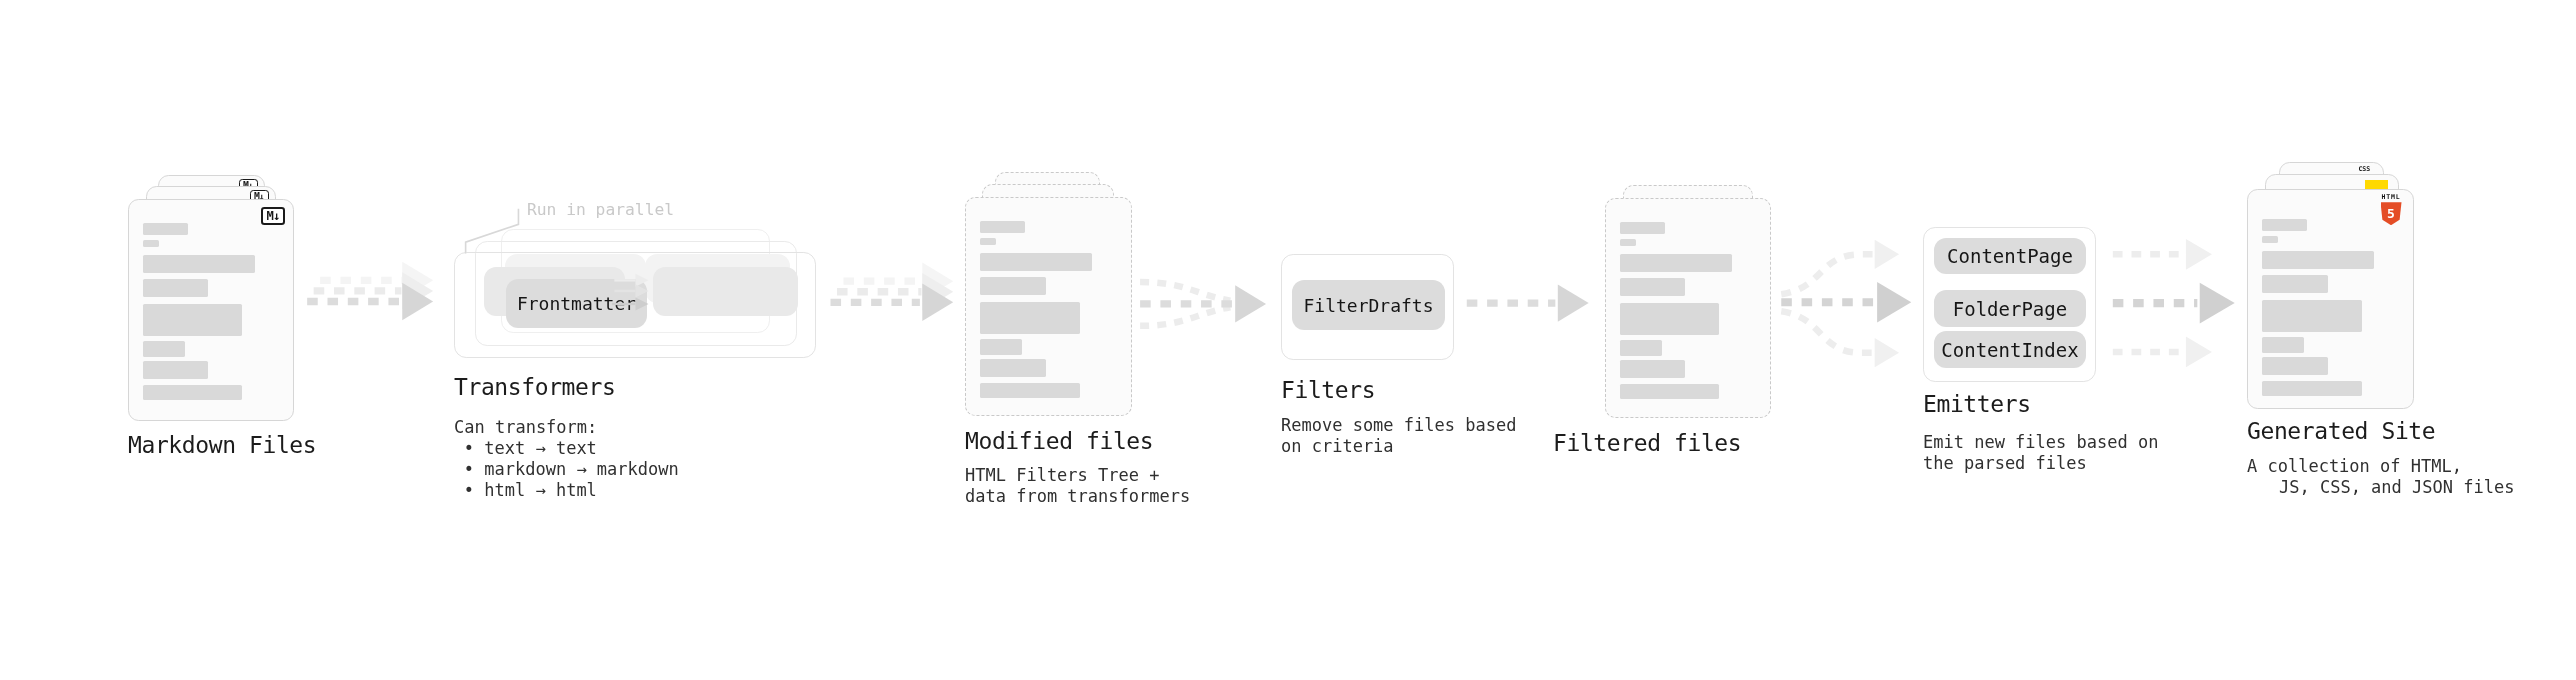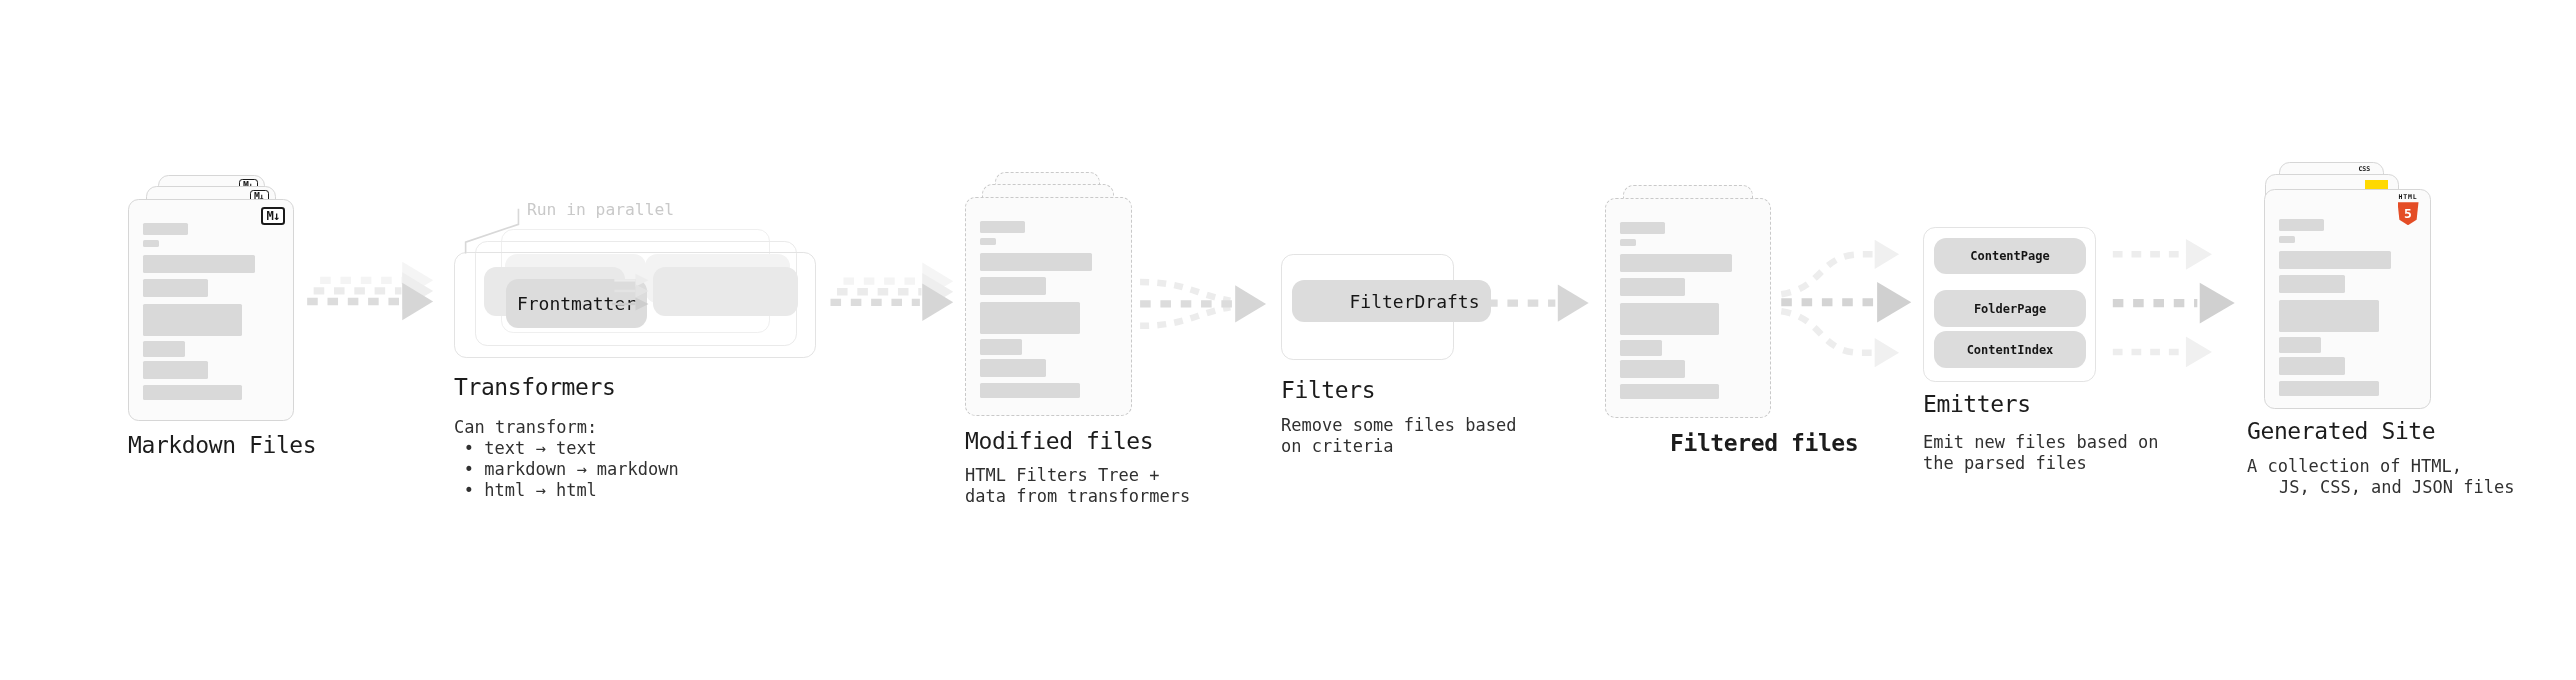--- a/index.html
+++ b/index.html
@@ -37,21 +37,21 @@
 
   
   .frame{position:absolute;border:1.6px solid #e3e3e3;border-radius:12.2px;box-sizing:border-box;background:transparent;}
   .frame.f-mid{border-color:#eaeaea;}
   .frame.f-back{border-color:#efefef;}
   .pill{position:absolute;background:#dcdcdc;border-radius:12.2px;display:flex;align-items:center;
         justify-content:center;color:#161616;z-index:4;}
   .pill.ghost1{background:#e9e9e9;z-index:3;}
   .pill.ghost2{background:#f3f3f3;z-index:3;}
   .pill-lg{font-size:18px;}
-  .pill-md{font-size:12px;font-weight:bold;}
+  .pill-md{font-size:19px;}
 
   
   .t{position:absolute;font-size:23px;line-height:24.4px;color:#1c1c1c;white-space:pre;z-index:5;letter-spacing:-0.4px;}
   .d{position:absolute;font-size:17px;line-height:21px;color:#303030;white-space:pre;z-index:5;}
   .d.indent{padding-left:9.8px;}
   .note{position:absolute;font-size:16.3px;color:#c9c9c9;white-space:pre;z-index:5;}
 </style>
 </head>
 <body>
 
@@ -160,58 +160,58 @@
         <div class="bar" style="width: 31%; height: 16.3px; margin-bottom: 4.1px;"></div>
         <div class="bar" style="width: 48%; height: 18px; margin-bottom: 5.7px;"></div>
         <div class="bar" style="width: 73%; height: 14.6px; margin-bottom: 0px;"></div>
       </div>
   </div>
   <div class="t" style="left:965px;top:429px;">Modified files</div>
   <div class="d" style="left:965px;top:465px;">HTML Filters Tree +</div>
   <div class="d" style="left:965px;top:486px;">data from transformers</div>
 
   <div class="frame" style="left:1281px;top:254px;width:173px;height:106px;z-index:2;"></div>
-  <div class="pill pill-lg" style="left:1292px;top:280px;width:153px;height:42px;padding-left:46px;">FilterDrafts</div>
+  <div class="pill pill-lg" style="left:1292px;top:280px;width:153px;height:50px;">FilterDrafts</div>
   <div class="t" style="left:1281px;top:378px;">Filters</div>
   <div class="d" style="left:1281px;top:415px;">Remove some files based</div>
   <div class="d" style="left:1281px;top:436px;">on criteria</div>
 
   <div class="doc dashed sheet" style="left:1623px;top:185px;width:130px;height:203px;"></div>
   <div class="doc dashed front" style="left:1605px;top:198px;width:166px;height:220px;">
     <div class="doc-body">
         <div class="bar" style="width: 33%; height: 12.2px; margin-bottom: 4.9px;"></div>
         <div class="bar" style="width: 12%; height: 6.5px; margin-bottom: 8.1px;"></div>
         <div class="bar" style="width: 82%; height: 18px; margin-bottom: 6.5px;"></div>
         <div class="bar" style="width: 48%; height: 18px; margin-bottom: 6.5px;"></div>
         <div class="bar" style="width: 73%; height: 32.5px; margin-bottom: 4.9px;"></div>
         <div class="bar" style="width: 31%; height: 16.3px; margin-bottom: 4.1px;"></div>
         <div class="bar" style="width: 48%; height: 18px; margin-bottom: 5.7px;"></div>
         <div class="bar" style="width: 73%; height: 14.6px; margin-bottom: 0px;"></div>
       </div>
   </div>
-  <div class="t" style="left:1670px;top:431px;font-weight:bold;">Filtered files</div>
+  <div class="t" style="left:1553px;top:431px;">Filtered files</div>
 
   <div class="frame" style="left:1923px;top:227px;width:173px;height:155px;z-index:2;"></div>
   <div class="pill pill-md" style="left:1934px;top:238px;width:152px;height:36px;">ContentPage</div>
   <div class="pill pill-md" style="left:1934px;top:290px;width:152px;height:37px;">FolderPage</div>
   <div class="pill pill-md" style="left:1934px;top:331px;width:152px;height:37px;">ContentIndex</div>
   <div class="t" style="left:1923px;top:392px;">Emitters</div>
   <div class="d" style="left:1923px;top:432px;">Emit new files based on</div>
   <div class="d" style="left:1923px;top:453px;">the parsed files</div>
 
   <div class="doc sheet" style="left:2279px;top:162px;width:105px;height:203px;">
     <div class="css-badge">
       <div class="css-text">CSS</div>
       <div class="css-bar"></div>
     </div>
   </div>
   <div class="doc sheet" style="left:2265px;top:174px;width:134px;height:203px;">
     <div class="js-badge"></div>
   </div>
-  <div class="doc front" style="left:2247px;top:189px;width:167px;height:220px;margin-left:17px;">
+  <div class="doc front" style="left:2247px;top:189px;width:167px;height:220px;">
     <div class="h5-wrap">
       <div class="h5-label">HTML</div>
       <div class="h5-shield">
           <span>5</span>
         </div>
     </div>
     <div class="doc-body" style="top:29px;">
         <div class="bar" style="width: 33%; height: 12.2px; margin-bottom: 4.9px;"></div>
         <div class="bar" style="width: 12%; height: 6.5px; margin-bottom: 8.1px;"></div>
         <div class="bar" style="width: 82%; height: 18px; margin-bottom: 6.5px;"></div>

